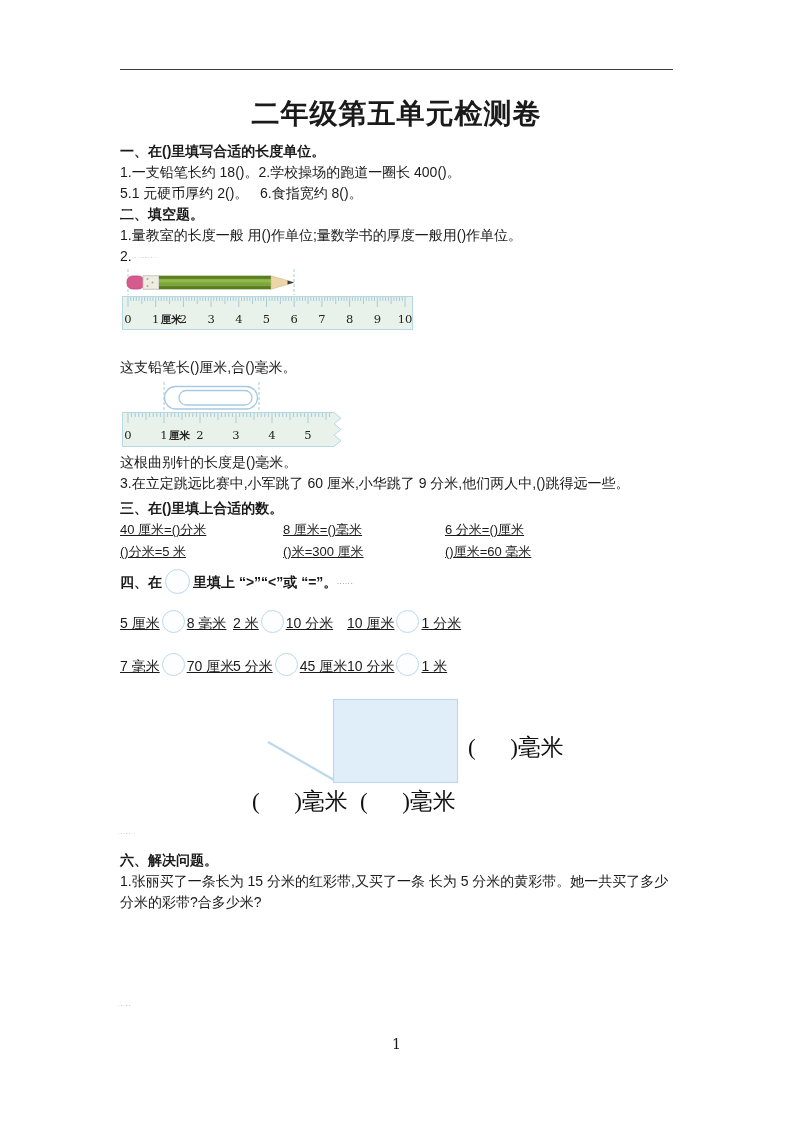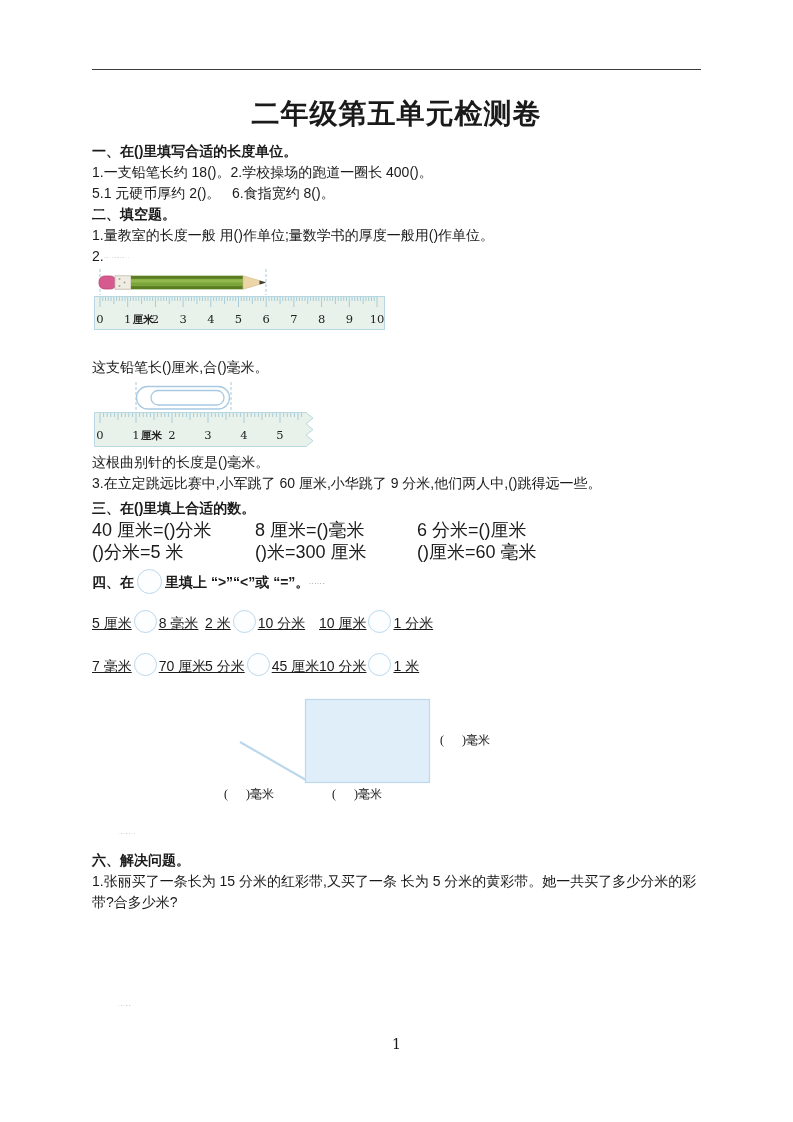--- a/index.html
+++ b/index.html
@@ -1,49 +1,49 @@
 <!DOCTYPE html>
 <html style="--text: #1a1a1a; --ruler-fill: #e9f2ea; --ruler-border: #b7d8e2; --ruler-tick: #a6cbd9; --guide-dash: #a6cbd9; --clip-stroke: #a9c9e2; --rect-fill: #dfeef9; --rect-border: #bcd8ec; --circle-border: #bcd8ec; --pencil-green: #7ca53b; --pencil-green-dark: #5a7d22; --pencil-highlight: #93b94e; --eraser-pink: #d75a8e; --ferrule: #efece2; --wood: #ecd6a8; --graphite: #3a3a3a;"><head>
 <meta charset="utf-8">
 <style>
   html,body { margin:0; padding:0; background:#ffffff; }
   body { width:793px; height:1122px; font-family:"Liberation Sans",sans-serif; color:var(--text,#1a1a1a); }
   .page { position:relative; width:793px; height:1122px; overflow:hidden; background:#fff; }
-  .content { padding:0 92px; }
+  .content { padding:0 120px; }
   .toprule { border:none; border-top:1.5px solid #3c3c3c; margin:69px 0 0 0; }
   .title { text-align:center; font-size:28px; font-weight:bold; letter-spacing:1px; margin:24px 0 0 0; line-height:40px; }
   .line { margin:0; font-size:14px; line-height:21px; white-space:pre-wrap; }
   .sec-heading { margin:0; font-size:14px; line-height:21px;font-weight:bold; }
   .wm { font-size:5px; color:#9a9a9a; letter-spacing:1px; vertical-align:2px; }
   .wm-abs { position:absolute; font-size:5px; color:#9a9a9a; letter-spacing:1px; }
 
   
   .fig-svg { display:block; margin-left:2px; }
   .ruler-body { fill:var(--ruler-fill); stroke:var(--ruler-border); stroke-width:1; }
   .tick { stroke:var(--ruler-tick); stroke-width:1; }
   .guide { stroke:var(--guide-dash); stroke-width:1; stroke-dasharray:3,2; }
   .ruler-num { font-size:11.5px; font-family:"DejaVu Serif",serif; fill:#222; }
   .ruler-unit { font-size:10.5px; font-weight:bold; font-family:"DejaVu Serif",serif; fill:#222; }
   .clip-wire { fill:none; stroke:var(--clip-stroke); stroke-width:1.3; }
 
   
-  .num-row { display:grid; grid-template-columns:163px 162px auto; font-size:18px; line-height:22px; margin:0; }
+  .num-row { display:grid; grid-template-columns:163px 162px auto; font-size:13px; line-height:22px; margin:0;text-decoration:underline; }
 
   
   .circle { display:inline-block; width:21px; height:21px; border:1px solid var(--circle-border); border-radius:50%; background:#fdfeff; vertical-align:-5px; margin:0 2px; }
   .heading-circle { width:23px; height:23px; vertical-align:-7px; margin:0 3px; }
   .cmp-row { display:grid; grid-template-columns:113px 114px auto; font-size:14px; align-items:center;text-decoration:underline; }
   .cmp-group { white-space:nowrap; }
 
   
   .measure-fig { position:relative; height:126px; margin-top:12px; }
   .measure-svg { position:absolute; left:0; top:0; }
   .measure-rect { fill:var(--rect-fill); stroke:var(--rect-border); stroke-width:1.2; }
   .measure-line { stroke:var(--rect-border); stroke-width:2.2; }
-  .mlabel { position:absolute; font-family:"Liberation Serif",serif; font-size:12px; white-space:pre; color:#111; }
+  .mlabel { position:absolute; font-family:"Liberation Serif",serif; font-size:23px; white-space:pre; color:#111; }
 
   .pageno { position:absolute; left:0; right:0; top:1036px; text-align:center; font-size:14px; font-family:"DejaVu Serif",serif; }
 </style>
 </head>
 <body>
 
 <div class="page">
   <div class="content">
 
     <hr class="toprule">

